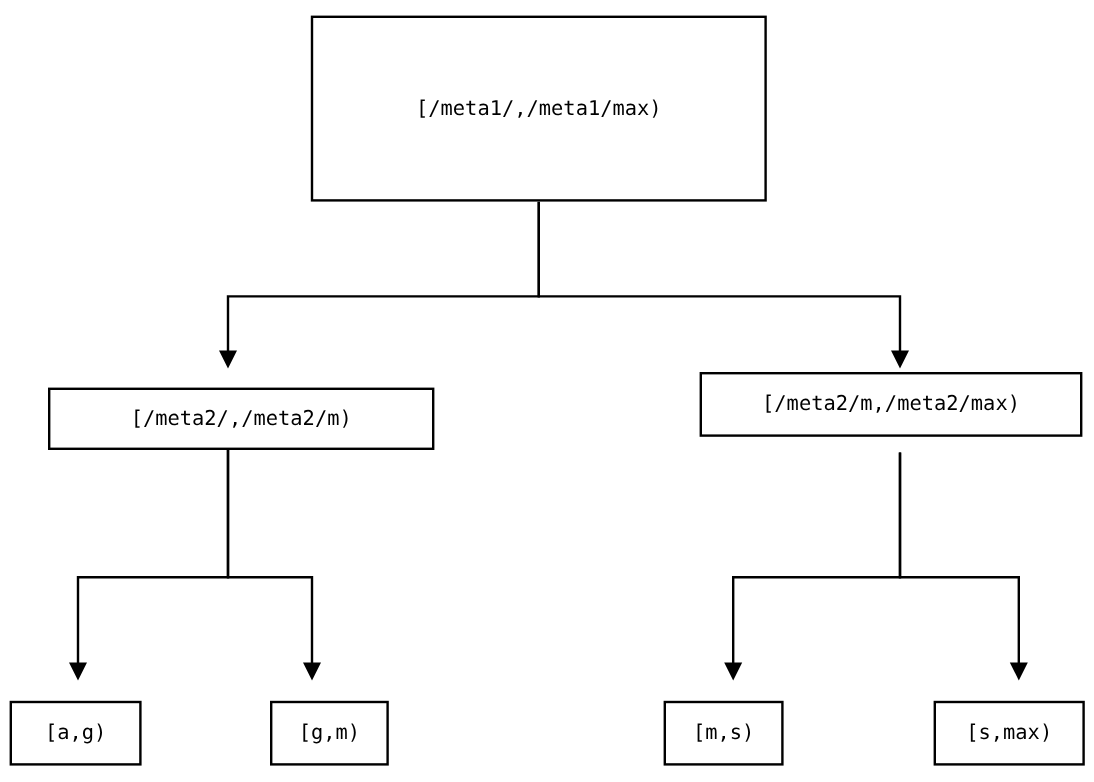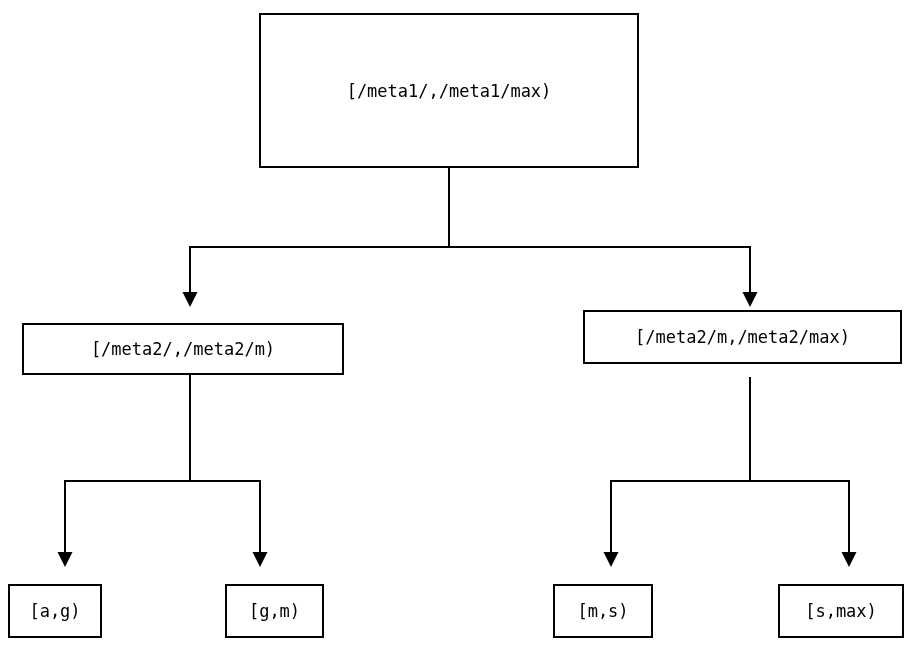--- a/index.html
+++ b/index.html
@@ -31,23 +31,23 @@
     color: #000000;
     display: flex;
     align-items: center;
     justify-content: center;
     font-size: 17px;
     white-space: nowrap;
     letter-spacing: 0;
   }
   
   .node-root      { left: 259px; top: 13px;  width: 380px; height: 155px; }
-  .node-left      { left: 22px;  top: 323px; width: 322px; height: 52px;  }
+  .node-left      { left: 40px;  top: 323px; width: 322px; height: 52px;  }
   .node-right     { left: 583px; top: 310px; width: 319px; height: 54px;  }
-  .node-leaf-ag   { left: 8px;   top: 584px; width: 94px;  height: 54px;  }
+  .node-leaf-ag   { left: 8px;   top: 584px; width: 110px;  height: 54px;  }
   .node-leaf-gm   { left: 203px; top: 584px; width: 99px;  height: 54px; margin-left: 22px;  }
   .node-leaf-ms   { left: 553px; top: 584px; width: 100px; height: 54px;  }
   .node-leaf-smax { left: 778px; top: 584px; width: 126px; height: 54px;  }
 </style>
 </head>
 <body>
 
 <div class="canvas">
 
   <svg class="edges" viewBox="0 0 912 652">

